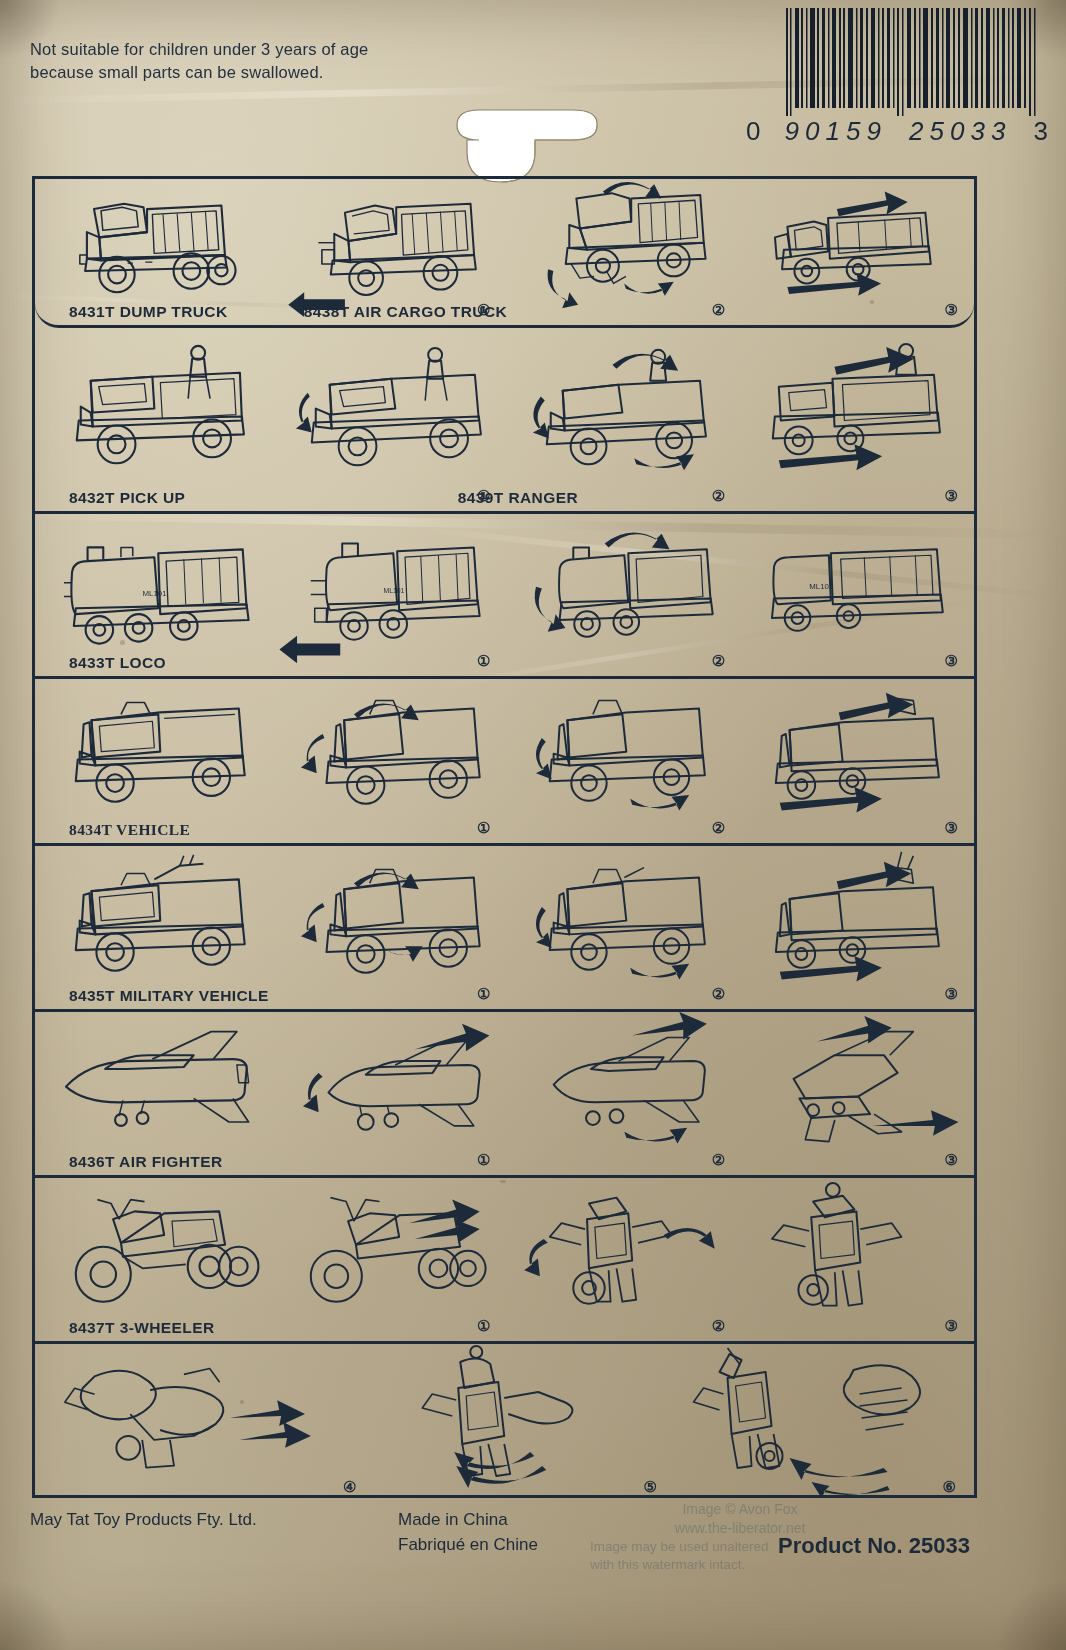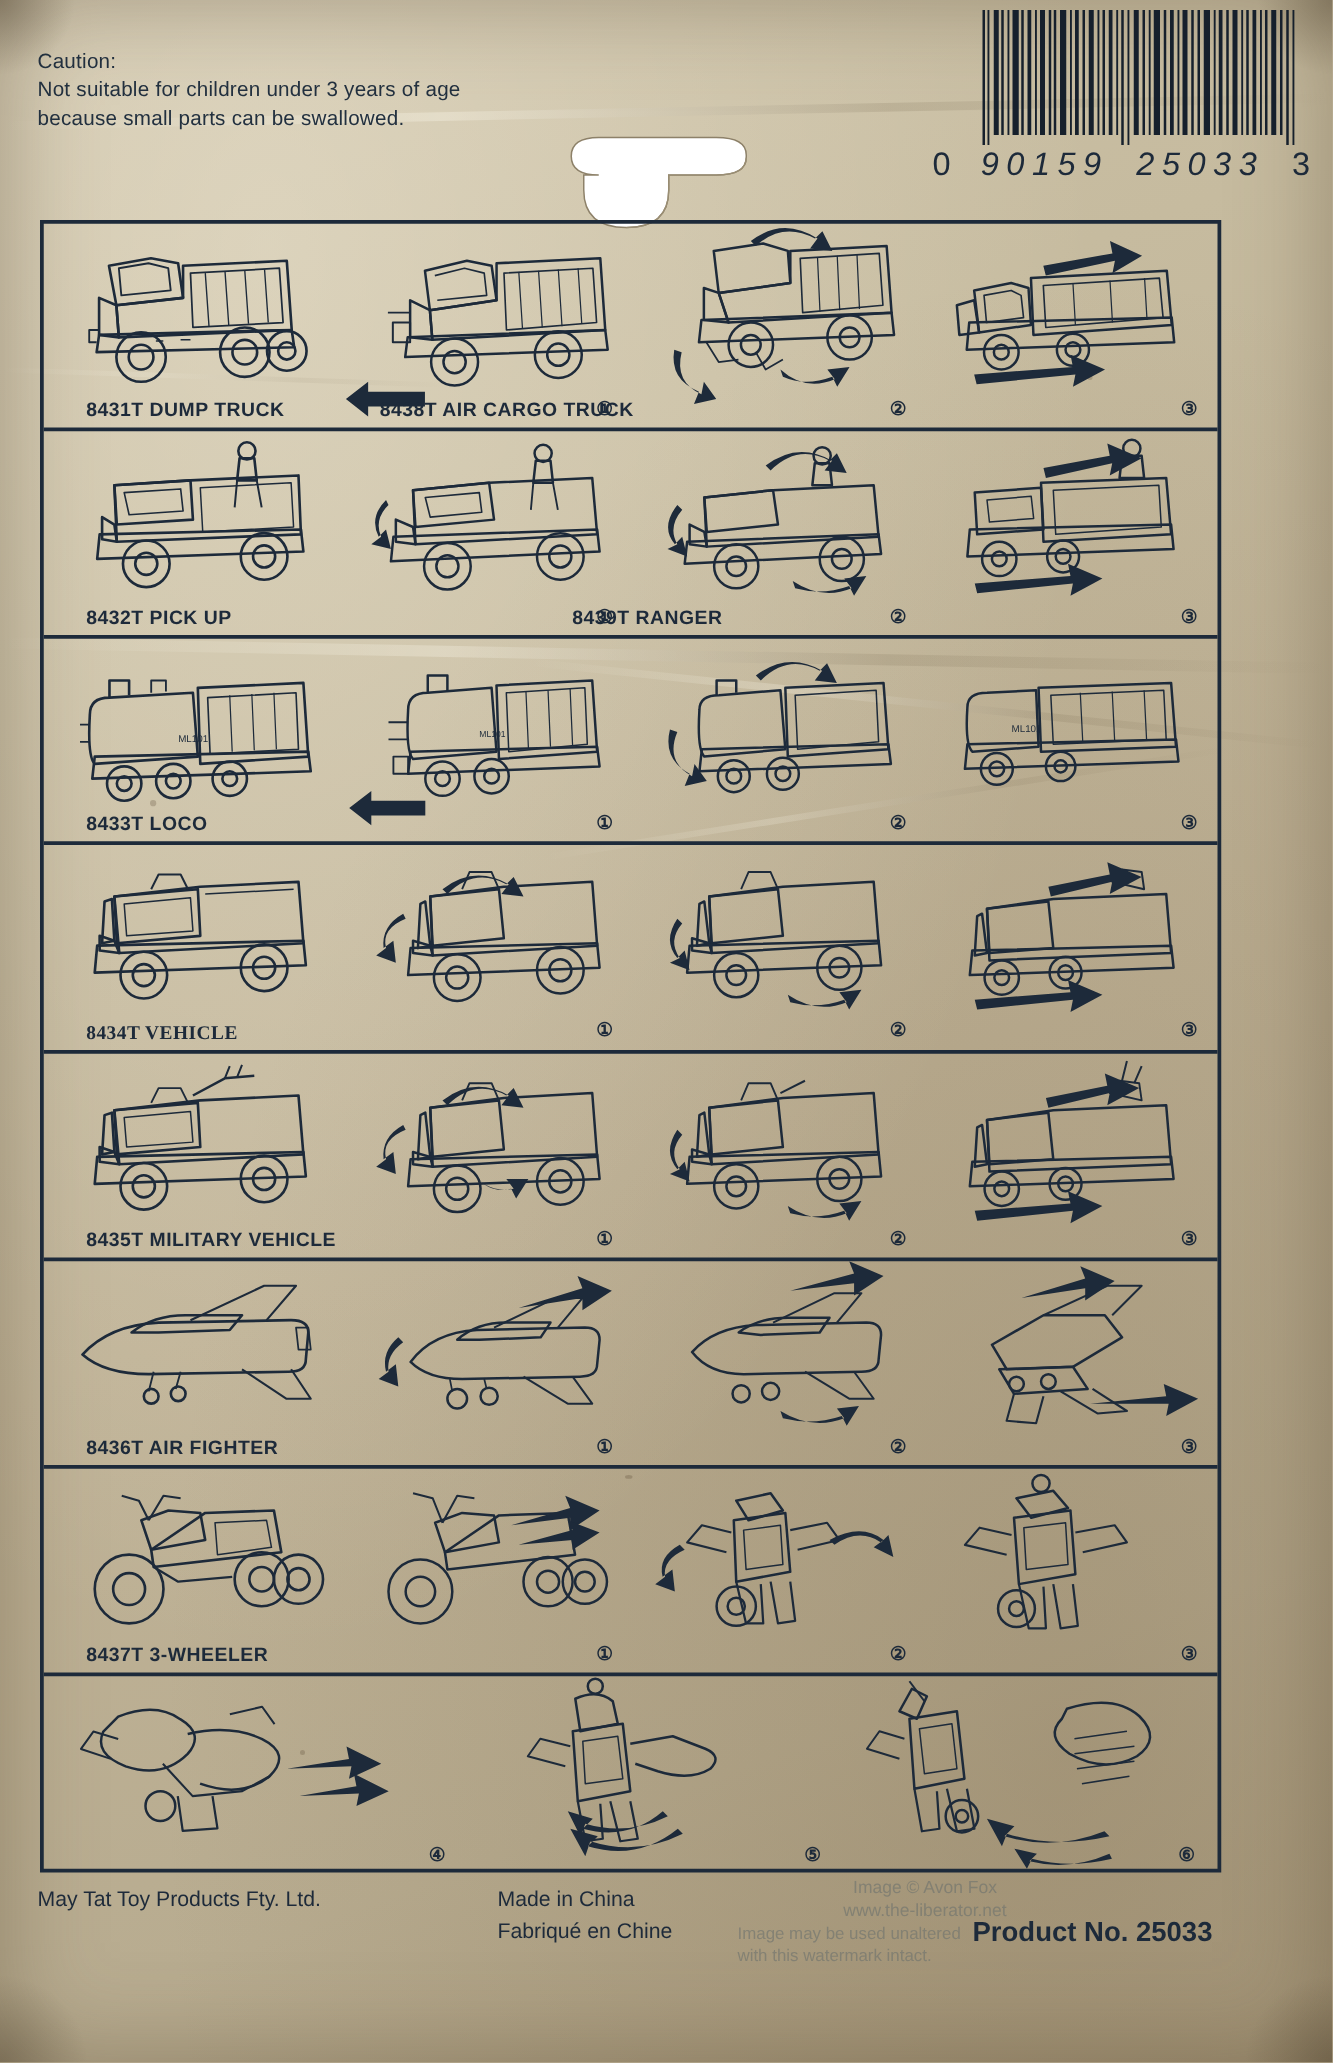--- a/index.html
+++ b/index.html
@@ -112,21 +112,20 @@
   <div class="crease" style="left:420px;top:560px;width:640px;height:6px;transform:rotate(6deg);opacity:.45;"></div>
   <div class="crease" style="left:430px;top:640px;width:560px;height:5px;transform:rotate(-9deg);opacity:.35;"></div>
   <div class="crease" style="left:0;top:300px;width:360px;height:4px;transform:rotate(2deg);opacity:.25;"></div>
   <div class="speck" style="left:120px;top:640px;width:5px;height:5px;"></div>
   <div class="speck" style="left:870px;top:300px;width:4px;height:4px;"></div>
   <div class="speck" style="left:500px;top:1180px;width:6px;height:3px;"></div>
   <div class="speck" style="left:240px;top:1400px;width:4px;height:4px;"></div>
 </div>
 
 <div id="caution">
-  <div>Caution:</div>
   <div>Not suitable for children under 3 years of age</div>
   <div>because small parts can be swallowed.</div>
 </div>
 
 <div id="barcode">
   <svg class="bars" viewBox="0 0 260 108" preserveAspectRatio="none">
     <rect x="0" y="0" width="260" height="108" fill="none"></rect>
     <g fill="#16202c">
       <rect x="2" y="0" width="2" height="108"></rect>
         <rect x="6" y="0" width="1.5" height="108"></rect>
@@ -185,21 +184,21 @@
   </div>
 </div>
 
 <svg id="hanghole" viewBox="0 0 256 78">
   <path d="M96 2 L190 2 Q214 2 214 16 L214 18 Q214 32 190 32 L152 32 L152 44 Q152 74 118 74 Q84 74 84 44 L84 32 L96 32 Q74 32 74 17 Q74 2 96 2 Z" fill="#ffffff" stroke="#8d8169" stroke-width="1.2"></path>
   <path d="M118 74 Q152 74 152 44 L152 32 L190 32 Q214 32 214 18" fill="none" stroke="#9a8e74" stroke-width="1"></path>
 </svg>
 
 <div id="table">
 
-  <div class="row" style="height:166px;">
+  <div class="row" style="height:149px;border-radius:24px;">
     <div class="cell">
       <svg class="art" viewBox="0 0 236 165">
         <g fill="none" stroke="#1d2a3a" stroke-width="2.1" stroke-linejoin="round">
           <path d="M52 34 L86 28 L108 32 L112 60 L58 66 Z"></path>
           <path d="M60 36 L84 32 L100 36 L102 54 L62 58 Z" stroke-width="1.5"></path>
           <path d="M112 34 L196 30 L200 86 L60 92 L58 66 L112 60 Z"></path>
           <path d="M118 40 L190 36 L193 80 L120 84 Z" stroke-width="1.4"></path>
           <path d="M130 40 L133 83 M146 39 L149 82 M162 38 L165 81 M178 37 L181 80" stroke-width="1.1"></path>
           <path d="M44 60 L58 66 L60 92 L44 90 Z"></path>
           <path d="M44 90 L200 86 L202 100 L42 104 Z"></path>
@@ -280,21 +279,21 @@
         </g>
         <g fill="#1d2a3a">
           <path d="M96 34 L152 24 L150 14 L176 26 L152 40 L154 30 L98 42 Z"></path>
           <path d="M40 122 L120 116 L118 106 L146 118 L120 132 L122 122 L42 130 Z"></path>
         </g>
       </svg>
       <div class="step-num" style="right:16px;bottom:6px;">③</div>
     </div>
   </div>
 
-  <div class="row" style="height:166px;">
+  <div class="row" style="height:186px;">
     <div class="cell">
       <svg class="art" viewBox="0 0 236 166">
         <g fill="none" stroke="#1d2a3a" stroke-width="2.1" stroke-linejoin="round">
           <path d="M56 44 L58 76 L120 72 L118 40 Z"></path>
           <path d="M64 50 L68 68 L112 65 L110 47 Z" stroke-width="1.3"></path>
           <path d="M118 40 L206 36 L208 84 L58 90 L56 44 Z"></path>
           <path d="M126 46 L200 42 L202 78 L128 82 Z" stroke-width="1.2"></path>
           <path d="M46 70 L56 76 L58 90 L46 88 Z"></path>
           <path d="M44 84 L208 80 L210 98 L42 104 Z"></path>
           <circle cx="82" cy="108" r="19"></circle>

